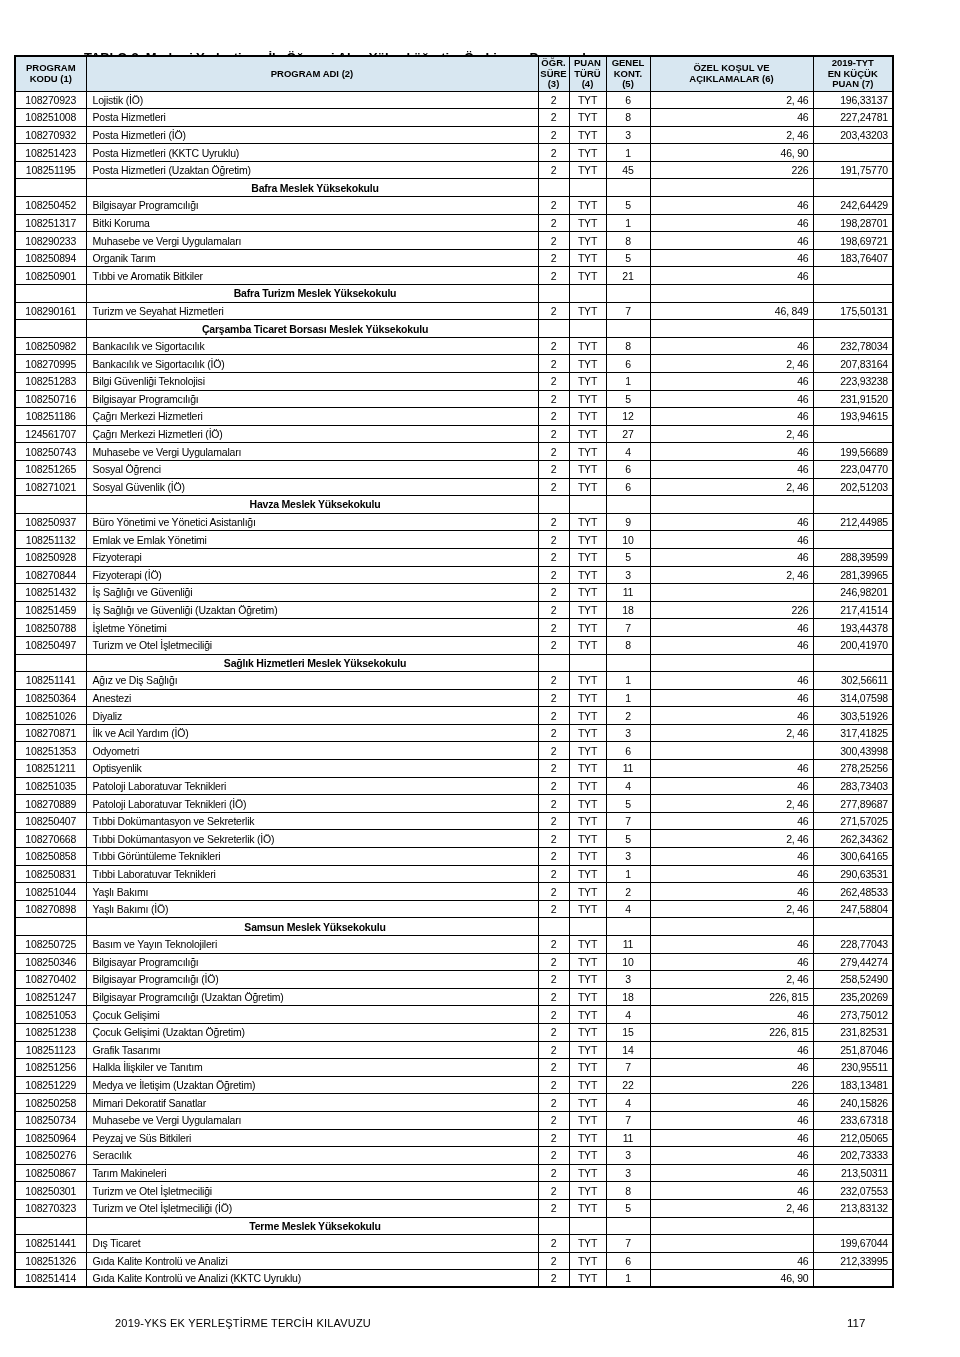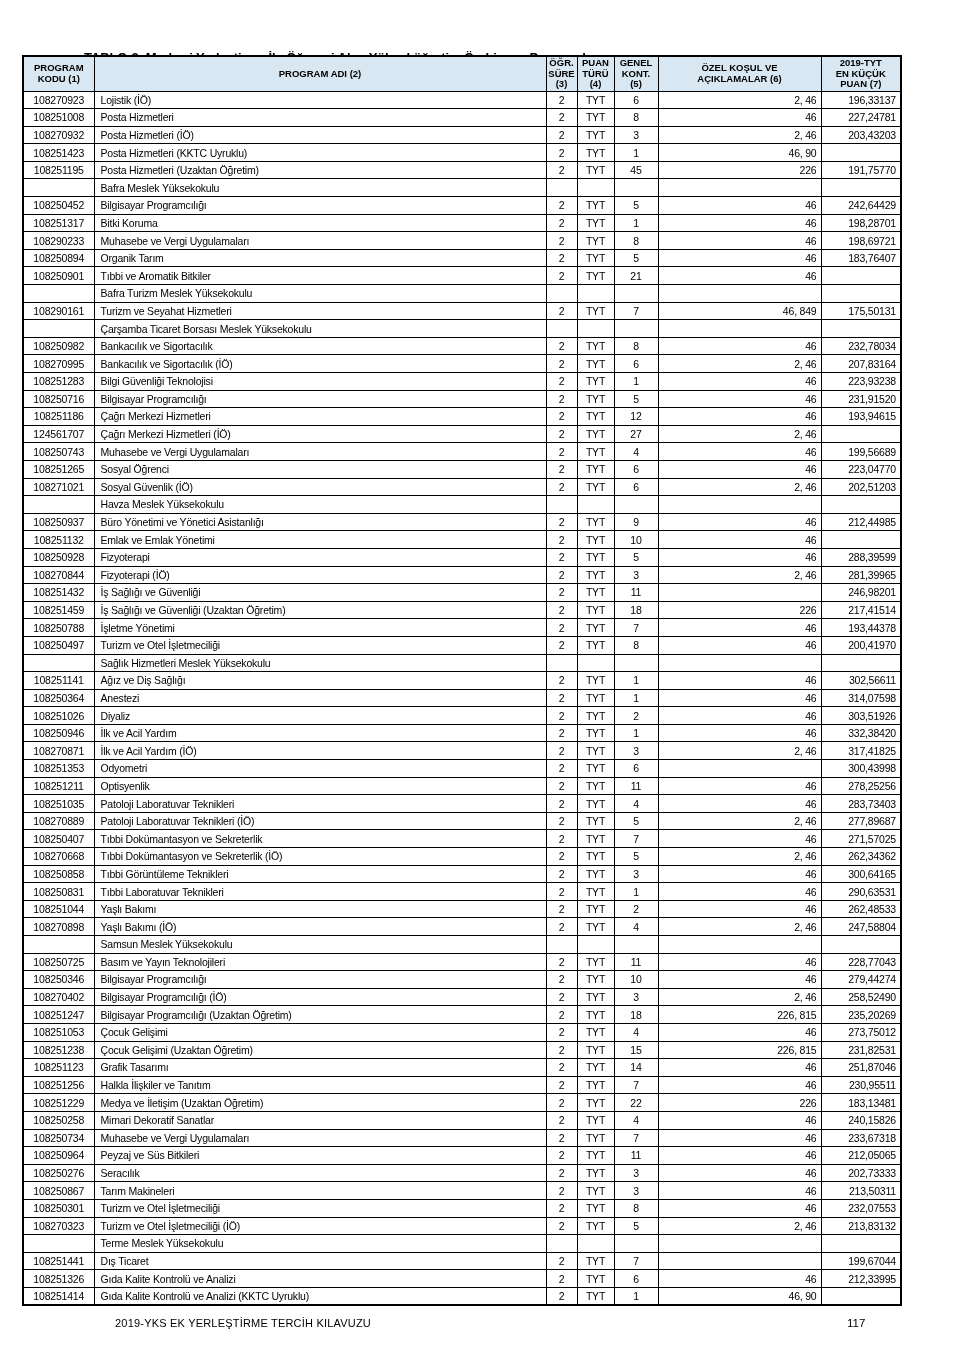--- a/index.html
+++ b/index.html
@@ -11,21 +11,21 @@
     position: relative;
   }
   .page { position: relative; width: 960px; height: 1357px; overflow: hidden; }
   .doc-title {
     position: absolute; left: 84px; top: 14px;
     font-size: 13px; font-weight: bold; letter-spacing: -0.1px;
     white-space: nowrap;
     margin-top: 36px;
   }
   table.main {
-    position: absolute; left: 22px; top: 55px;
+    position: absolute; left: 14px; top: 55px;
     width: 878px;
     border-collapse: collapse;
     table-layout: fixed;
     border: 2px solid #000;
   }
   table.main th, table.main td {
     border: 1px solid #000;
     overflow: hidden;
     white-space: nowrap;
     font-size: 10.5px;
@@ -42,21 +42,21 @@
     height: 33px;
     letter-spacing: 0;
     padding: 1px 0;
   }
   table.main tbody tr { height: 17.6px; }
   td.c0 { text-align: center; }
   td.c1 { text-align: left; padding-left: 6px; }
   td.c2, td.c3, td.c4 { text-align: center; }
   td.c5 { text-align: right; padding-right: 4px; }
   td.c6 { text-align: right; padding-right: 4px; }
-  td.section { font-weight: normal; font-size: 10.8px; }
+  td.section { font-weight: bold; font-size: 10.8px; text-align: center; }
   .footer-left {
     position: absolute; left: 90px; top: 1317px;
     font-size: 11px; letter-spacing: 0.2px; white-space: nowrap; margin-left: 25px;
   }
   .footer-page {
     position: absolute; left: 847px; top: 1317px;
     font-size: 11.5px;
     text-align: center;
   }
 </style>
@@ -417,29 +417,20 @@
         <tr>
           <td class="c0">108251026</td>
           <td class="c1">Diyaliz</td>
           <td class="c2">2</td>
           <td class="c3">TYT</td>
           <td class="c4">2</td>
           <td class="c5">46</td>
           <td class="c6">303,51926</td>
         </tr>
         <tr>
-          <td class="c0">108250946</td>
-          <td class="c1">İlk ve Acil Yardım</td>
-          <td class="c2">2</td>
-          <td class="c3">TYT</td>
-          <td class="c4">1</td>
-          <td class="c5">46</td>
-          <td class="c6">332,38420</td>
-        </tr>
-        <tr>
           <td class="c0">108270871</td>
           <td class="c1">İlk ve Acil Yardım (İÖ)</td>
           <td class="c2">2</td>
           <td class="c3">TYT</td>
           <td class="c4">3</td>
           <td class="c5">2, 46</td>
           <td class="c6">317,41825</td>
         </tr>
         <tr>
           <td class="c0">108251353</td>

